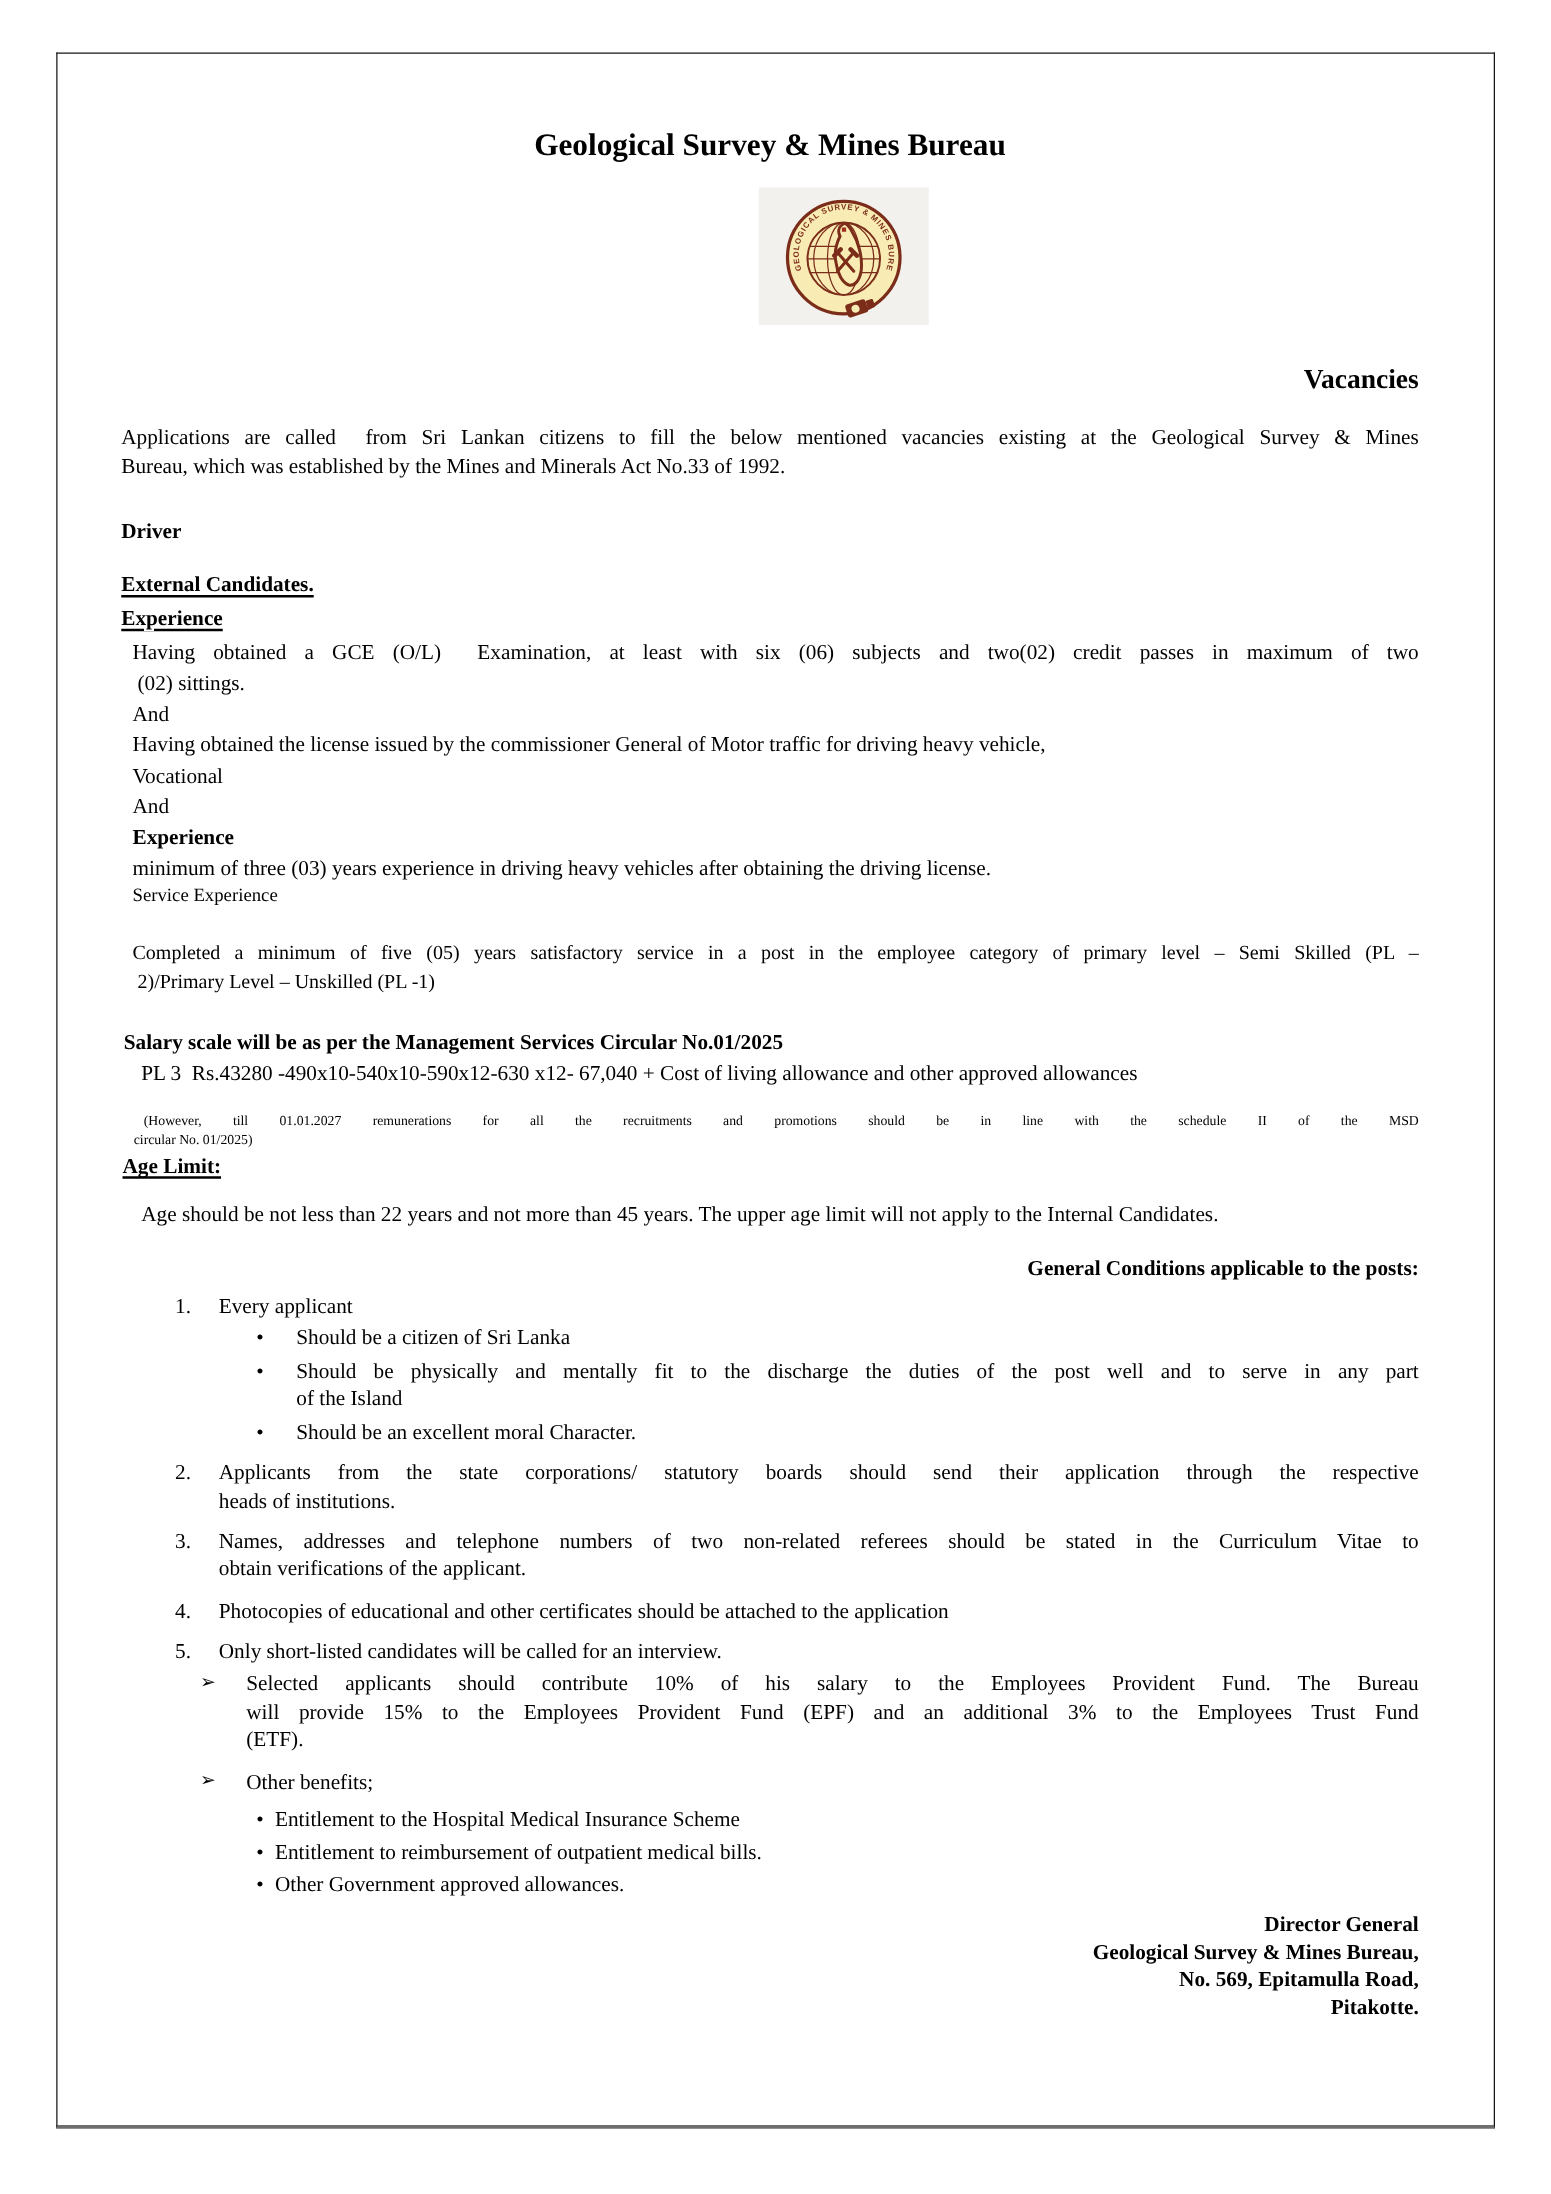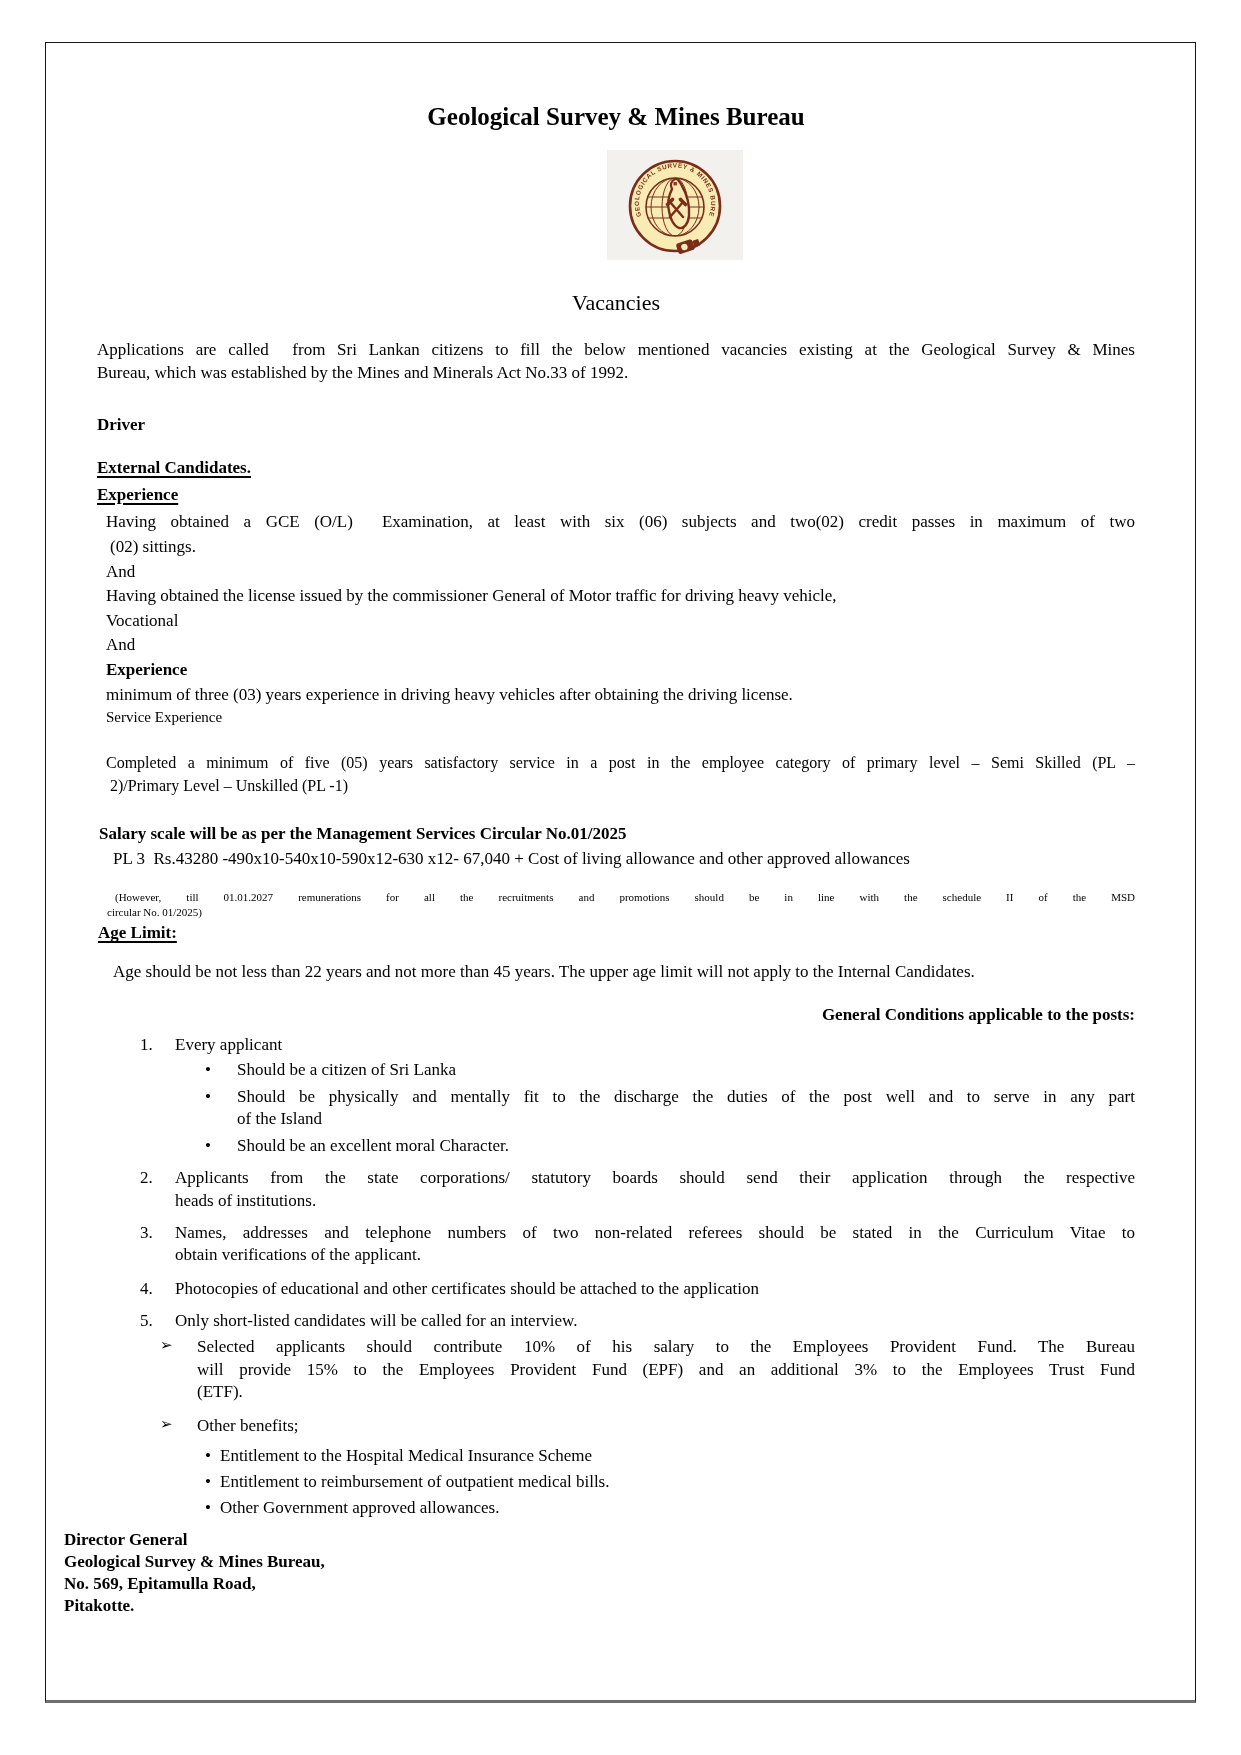--- a/index.html
+++ b/index.html
@@ -16,21 +16,21 @@
     padding:0 60px 0 51px;
     background:#fff; overflow:hidden;
     font-size:17px; line-height:1.33;
   }
   p { margin:0; }
   .doc-title { margin-top:57px; text-align:center; font-size:25px; font-weight:bold; }
   .logo-row { margin-top:16px; display:flex; justify-content:center; }
   .logo-box { width:136px; height:110px; background:#f2f1ed; transform:translateX(59px);
               display:flex; align-items:center; justify-content:center; }
   .seal { width:100px; height:100px; display:block; }
-  .vacancies { margin-top:28px; text-align:center; font-size:22px; font-weight:normal; }
+  .vacancies { margin-top:28px; text-align:right; font-size:22px; font-weight:bold; }
   .jline { text-align:justify; text-align-last:justify; }
   .intro { margin-top:22px; }
   .post-title { margin-top:30px; font-weight:bold; }
   .hu { font-weight:bold; text-decoration:underline; text-decoration-thickness:1.5px; text-underline-offset:3px; }
   .ext-heading { margin-top:20px; }
   .edu-heading { margin-top:4px; }
   .edu-block { margin-top:5px; padding-left:9px; }
   .edu-block p { margin-top:2px; }
   .indent-sp { padding-left:4px; }
   .bold { font-weight:bold; }
@@ -58,21 +58,21 @@
   .arrow-item { display:flex; padding-left:63px; }
   .arrow-item .arrow { flex:0 0 37px; font-family:"DejaVu Sans",sans-serif; font-size:15px; }
   .arrow-item .text { flex:1; }
   .m-epf { margin-top:3px; }
   .m-other { margin-top:11px; }
   .bullet-b { display:flex; padding-left:108px; }
   .bullet-b .dot { flex:0 0 15px; }
   .bullet-b .text { flex:1; }
   .mbb1 { margin-top:8px; } .mbb2 { margin-top:3px; } .mbb3 { margin-top:3px; }
   .closing { margin:6px 0 0 -20px; line-height:1.95; }
-  .address { margin:10px 0 0 -33px; font-weight:bold; line-height:1.28; }
+  .address { margin:10px 0 0 -33px; font-weight:bold; line-height:1.28;text-align:right; }
 </style>
 </head>
 <body>
 
 <div class="page">
 
   <h1 class="doc-title">Geological Survey &amp; Mines Bureau</h1>
 
   <div class="logo-row">
     <div class="logo-box">

